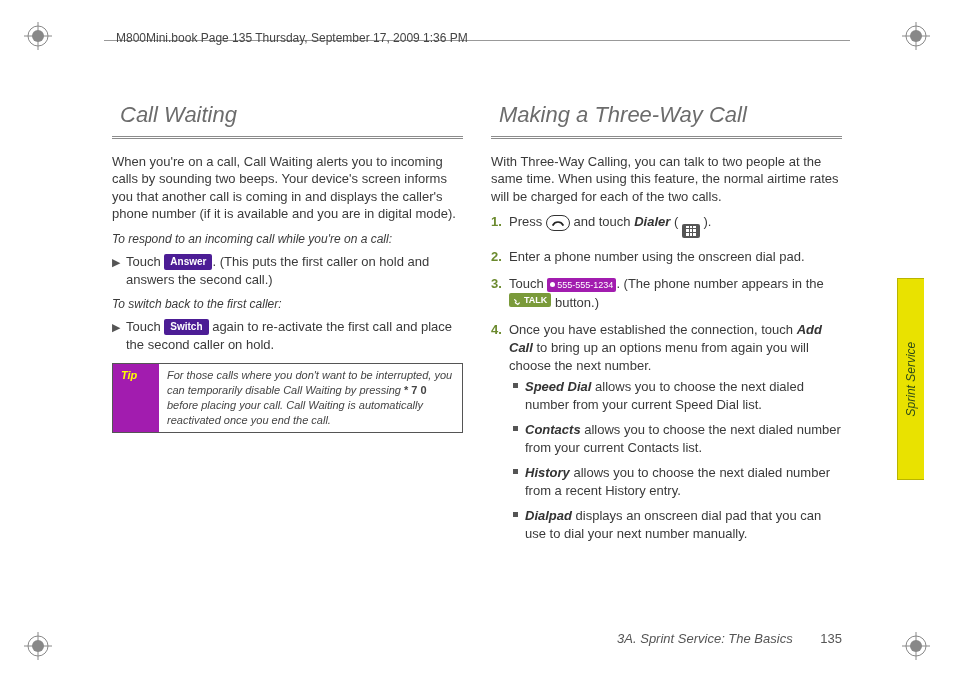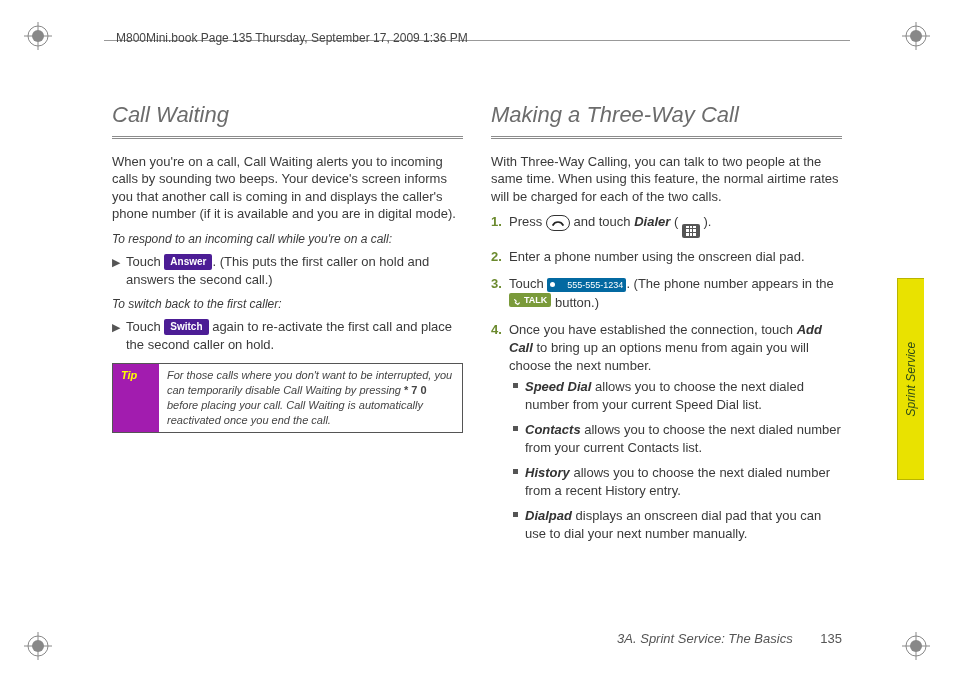--- a/index.html
+++ b/index.html
@@ -4,29 +4,29 @@
 <style>
 html,body{margin:0;padding:0}
 body{width:954px;height:682px;background:#fff;font-family:Helvetica,Arial,sans-serif;color:#3a3a3a;position:relative;font-size:13px;line-height:1.35}
 .crop-tl,.crop-tr,.crop-bl,.crop-br{position:absolute;width:28px;height:28px}
 .crop-tl{left:24px;top:22px}.crop-tr{right:24px;top:22px}.crop-bl{left:24px;bottom:22px}.crop-br{right:24px;bottom:22px}
 .crop-tl svg,.crop-tr svg,.crop-bl svg,.crop-br svg{width:28px;height:28px}
 .hdr-line{position:absolute;top:40px;left:104px;right:104px;height:1px;background:#999}
 .hdr-text{position:absolute;top:30px;left:116px;font-size:12px;color:#444}
 .page{position:absolute;top:100px;left:112px;right:112px;bottom:66px;display:flex;gap:28px}
 .col{flex:1;min-width:0}
-h2{font-family:Helvetica,Arial,sans-serif;font-style:italic;font-weight:400;font-size:22px;color:#6c6c6c;margin:0 0 6px 0}
+h2{font-family:Helvetica,Arial,sans-serif;font-style:italic;font-weight:400;font-size:22px;color:#6c6c6c;margin:0 0 6px 8px}
 .rule{height:3px;background:repeating-linear-gradient(to bottom,#8c8c8c 0,#8c8c8c 1px,#fff 1px,#fff 2px);margin-bottom:14px}
 p{margin:0 0 8px 0}
 .sub{font-style:italic;margin:8px 0 6px 0;font-size:12px}
 .barrow{display:flex;margin:4px 0 8px 0}
 .barrow .ar{width:14px;flex:none;color:#555;font-size:11px;padding-top:2px}
 .barrow .bd{flex:1}
 .btn{display:inline-block;background:#4c1d95;color:#fff;font-size:10px;font-weight:bold;padding:1px 6px;border-radius:2px;vertical-align:1px}
-.btn-num{background:#0369a1;color:#fff;font-size:9px;padding:1px 3px;border-radius:2px;vertical-align:1px;display:inline-flex;align-items:center;gap:12px}
+.btn-num{background:#a21caf;color:#fff;font-size:9px;padding:1px 3px;border-radius:2px;vertical-align:1px;display:inline-flex;align-items:center;gap:2px}
 .btn-num .dot{width:5px;height:5px;border-radius:50%;background:#fff;display:inline-block}
 .btn-talk{background:#7a9a3a;color:#fff;font-size:9px;font-weight:bold;padding:1px 4px;border-radius:2px;vertical-align:1px;display:inline-flex;align-items:flex-end;gap:3px}
 .btn-talk svg{width:8px;height:8px}
 .tipbox{border:1px solid #555;margin-top:10px;display:flex;font-size:11px;font-style:italic;line-height:1.35}
 .tipbox .lab{background:#a21caf;color:#ff0;padding:4px 8px;font-style:italic;font-weight:600;flex:none;width:30px}
 .tipbox .txt{padding:4px 8px;color:#444}
 ol.steps{list-style:none;padding:0;margin:0;counter-reset:s}
 ol.steps>li{counter-increment:s;margin:0 0 10px 0;padding-left:18px;position:relative}
 ol.steps>li::before{content:counter(s)".";position:absolute;left:0;top:0;color:#6b8a2e;font-weight:600}
 .key{display:inline-flex;align-items:center;justify-content:center;width:22px;height:14px;border:1.5px solid #333;border-radius:8px;vertical-align:-2px}

